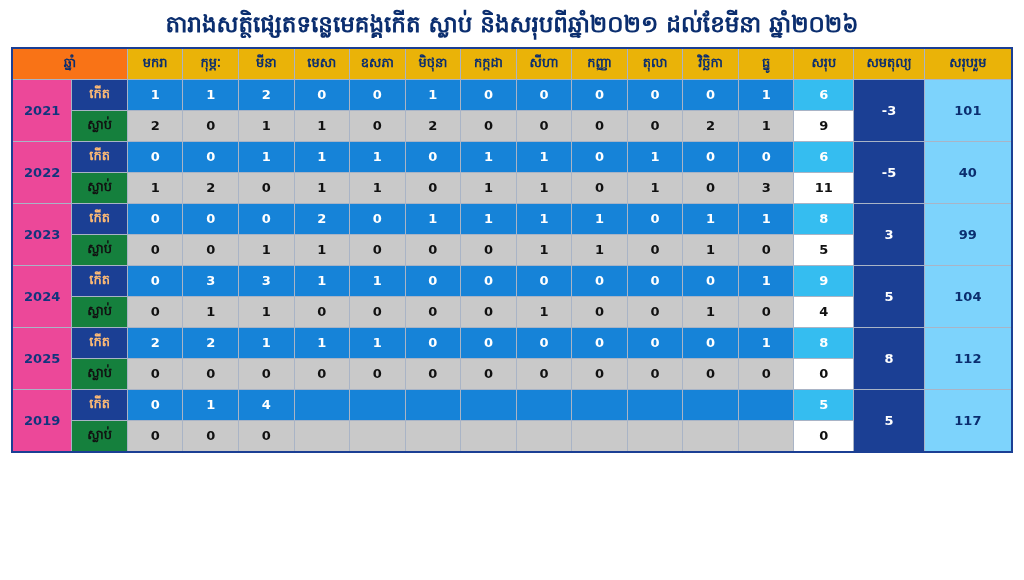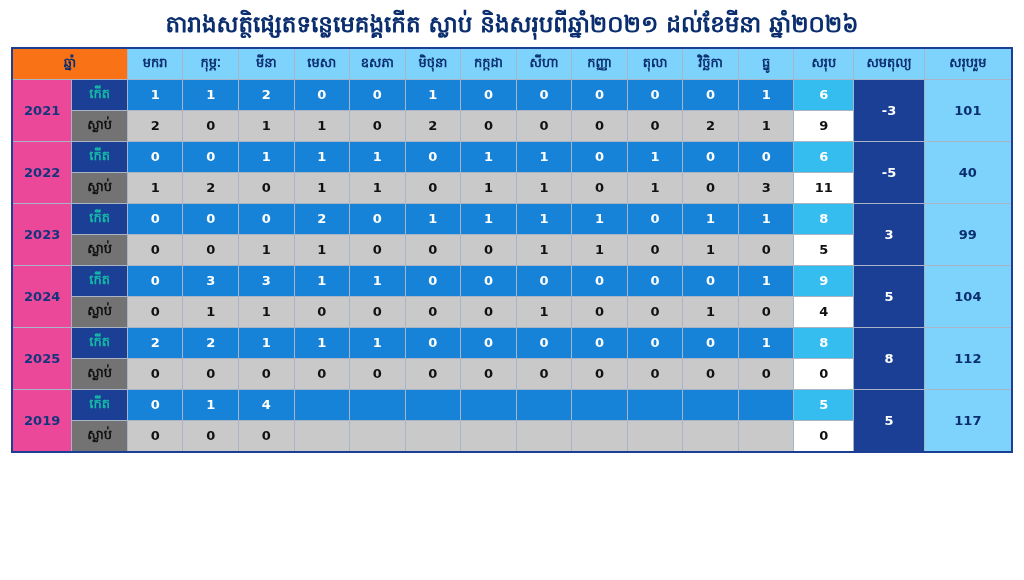--- a/index.html
+++ b/index.html
@@ -39,21 +39,21 @@
   table.main td, table.main th {
     border: 1px solid #a9b4c6;
     text-align: center;
     vertical-align: middle;
     font-size: 13px;
     padding: 0;
     height: 30px;
   }
   
   .hdr {
-    background: #7dd3fc;
+    background: #eab308;
     color: #0b2e6f;
     font-weight: bold;
     font-size: 14.5px;
     height: 36px;
   }
   .hdr-year {
     background: #f97316;
     color: #0b2e6f;
     font-weight: bold;
     font-size: 14.5px;
@@ -61,26 +61,26 @@
   
   .yearcell {
     background: #ec4899;
     color: #12357d;
     font-weight: bold;
     font-size: 14px;
   }
   
   .lbl-birth {
     background: #1b3f94;
-    color: #14b8a6;
+    color: #fdba74;
     font-weight: bold;
     font-size: 13.5px;
   }
   .lbl-death {
-    background: #737373;
+    background: #15803d;
     color: #111111;
     font-weight: bold;
     font-size: 13.5px;
   }
   
   .d-birth {
     background: #1683d8;
     color: #ffffff;
     font-weight: bold;
     font-size: 13px;

